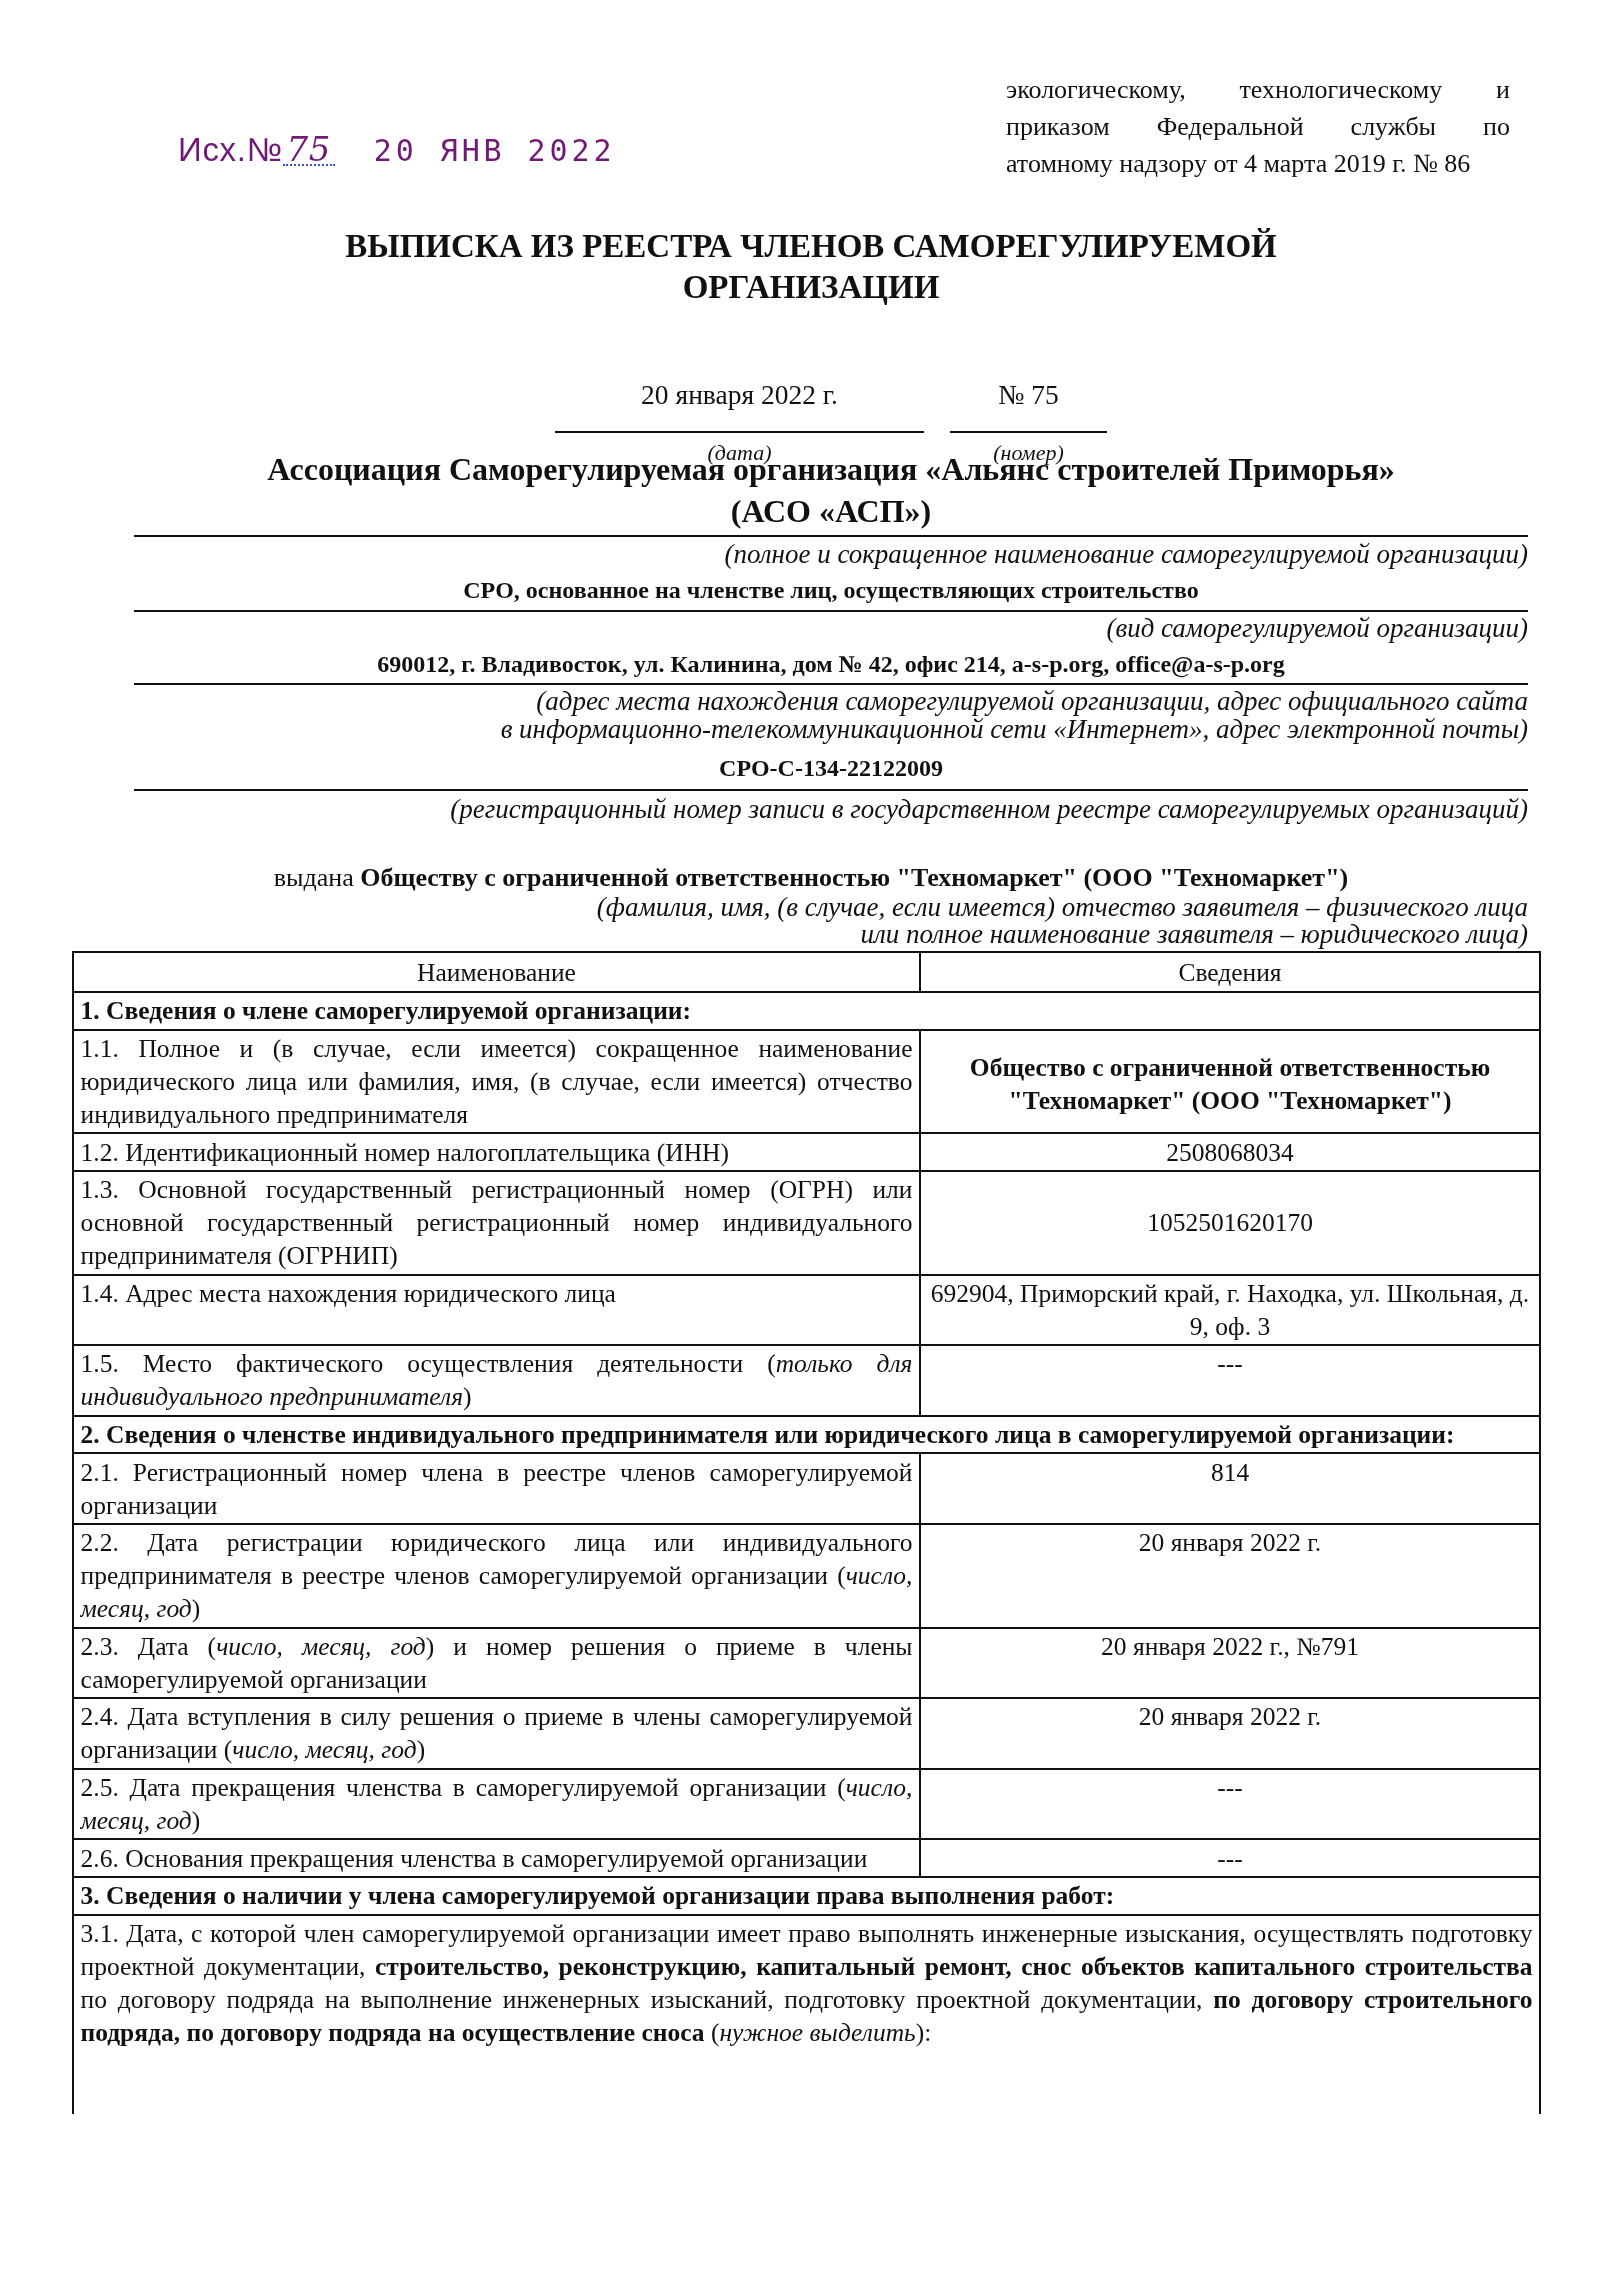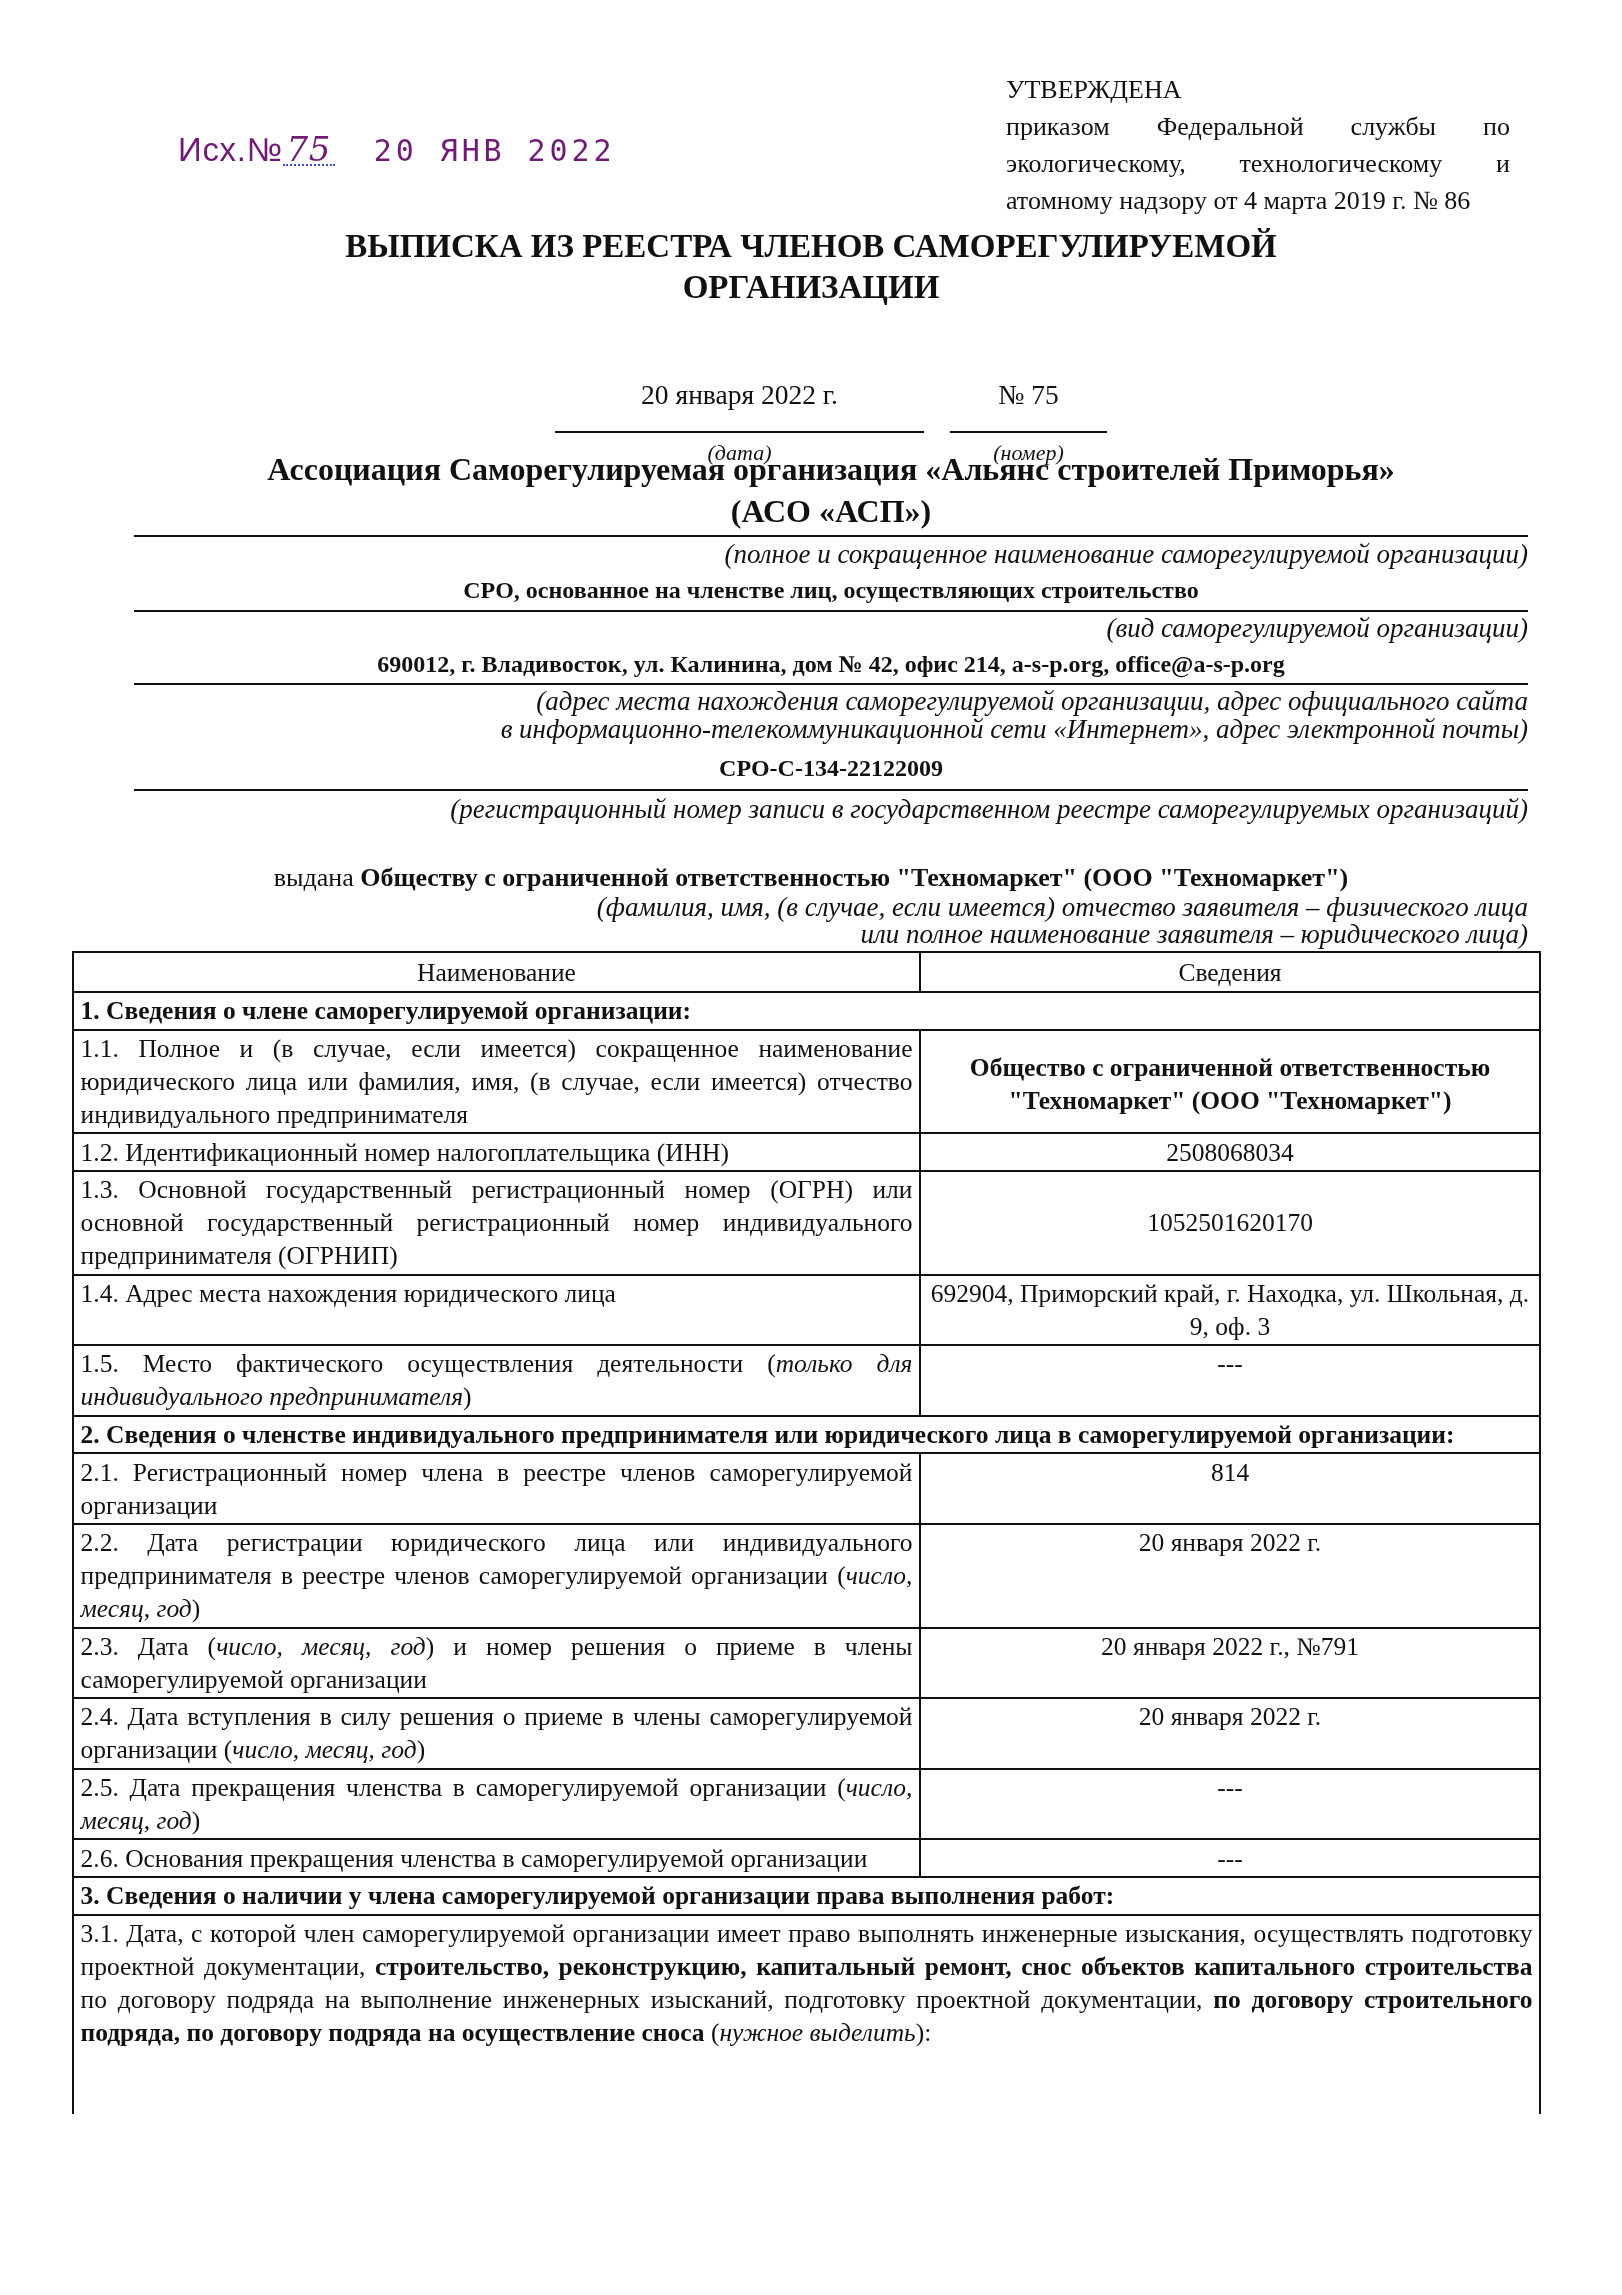--- a/index.html
+++ b/index.html
@@ -50,23 +50,22 @@
   .tbl tr.last td { border-bottom: none; height: 196px; text-align: justify; }
 </style>
 </head>
 <body>
 
 <div class="abs stamp">
   <span class="prefix">Исх.№</span><span class="num">75</span><span class="date">20 ЯНВ 2022</span>
 </div>
 
 <div class="abs approval">
-  <div class="line first">УТВЕРЖДЕНА</div>
+  <div class="line">экологическому, технологическому и</div>
   <div class="line">приказом Федеральной службы по</div>
-  <div class="line">экологическому, технологическому и</div>
   <div class="line last">атомному надзору от 4 марта 2019 г. № 86</div>
 </div>
 
 <div class="abs title">
   <div>ВЫПИСКА ИЗ РЕЕСТРА ЧЛЕНОВ САМОРЕГУЛИРУЕМОЙ</div>
   <div>ОРГАНИЗАЦИИ</div>
 </div>
 
 <div class="abs dn-field" style="left:555px;width:369px;">20 января 2022 г.</div>
 <div class="abs dn-field" style="left:950px;width:157px;">№ 75</div>

